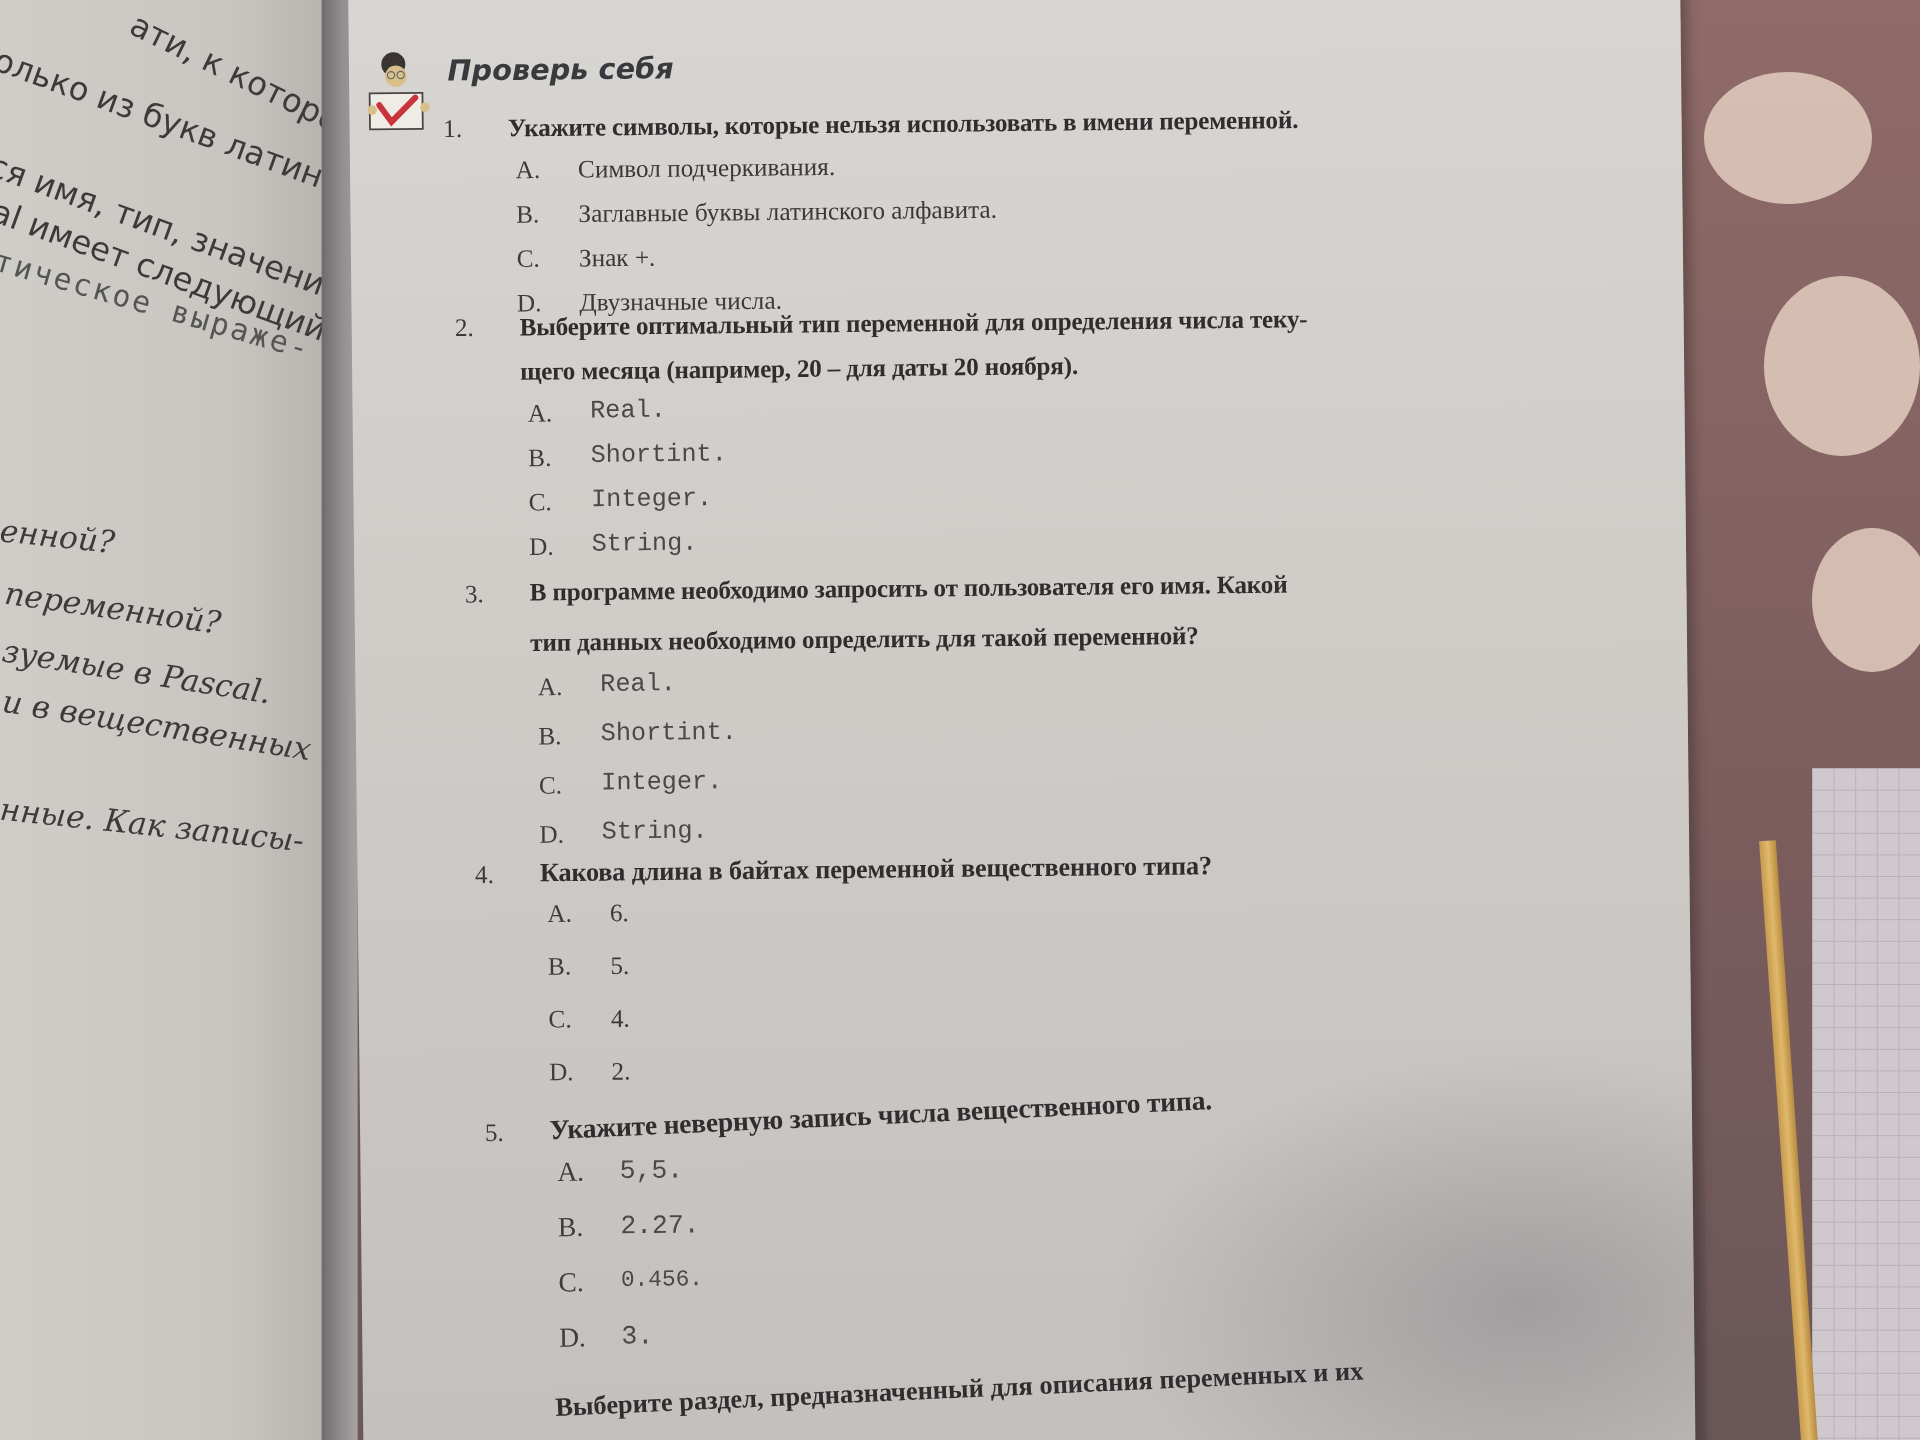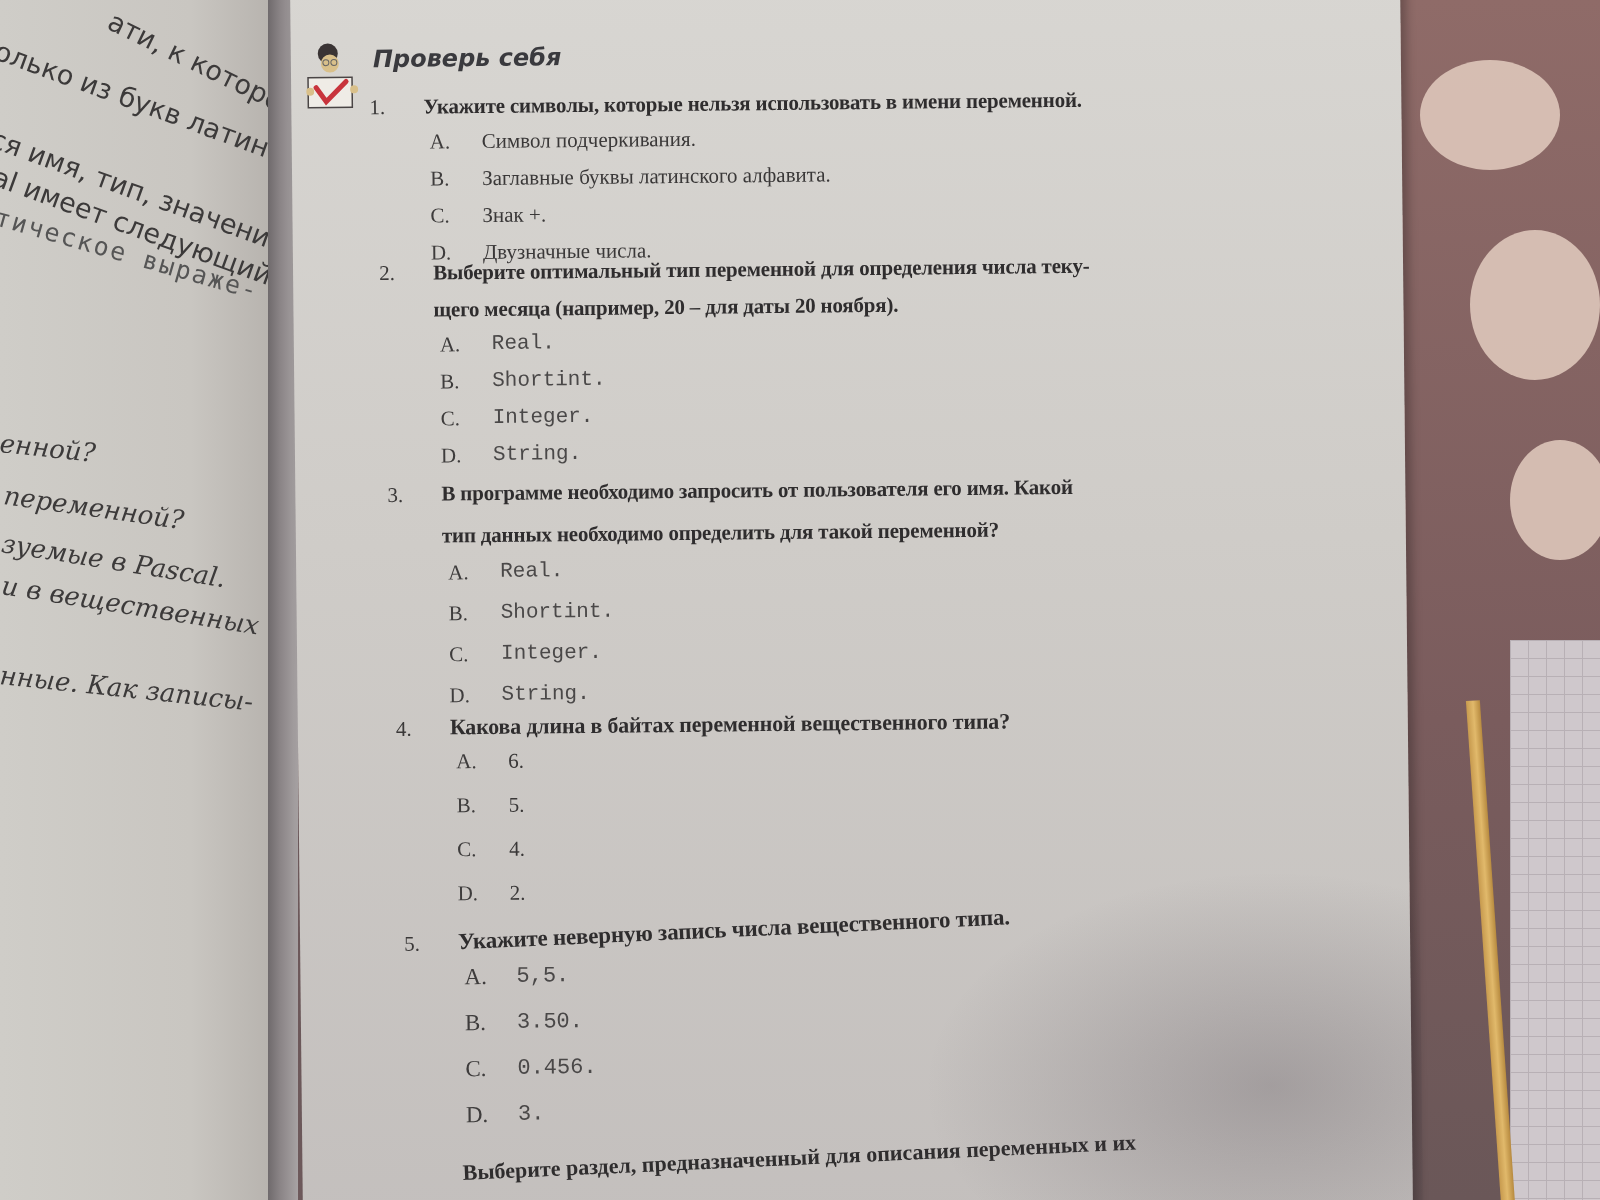--- a/index.html
+++ b/index.html
@@ -239,25 +239,25 @@
 
     <div class="question" style="top:945px; left:104px;">
       <span class="q-num" style="top:8px;">5.</span>
       <div class="q-text" style="font-size:23px; transform:rotate(-2deg); transform-origin:left;">Укажите неверную запись числа вещественного типа.</div>
       <div class="opt" style="height:46px;">
         <span class="opt-letter" style="font-size:23px;">A.</span>
         <span class="opt-text code" style="font-size:22px;">5,5.</span>
       </div>
       <div class="opt" style="height:46px;">
         <span class="opt-letter" style="font-size:23px;">B.</span>
-        <span class="opt-text code" style="font-size:22px;">3.50.</span>
+        <span class="opt-text code" style="font-size:22px;">2.27.</span>
       </div>
       <div class="opt" style="height:46px;">
         <span class="opt-letter" style="font-size:23px;">C.</span>
-        <span class="opt-text code" style="font-size:22px;">0.456.</span>
+        <span class="opt-text code" style="font-size:19px;">0.456.</span>
       </div>
       <div class="opt" style="height:46px;">
         <span class="opt-letter" style="font-size:23px;">D.</span>
         <span class="opt-text code" style="font-size:22px;">3.</span>
       </div>
     </div>
 
     <div class="cut-line">Выберите раздел, предназначенный для описания переменных и их</div>
 
     <div class="page-shadow"></div>

